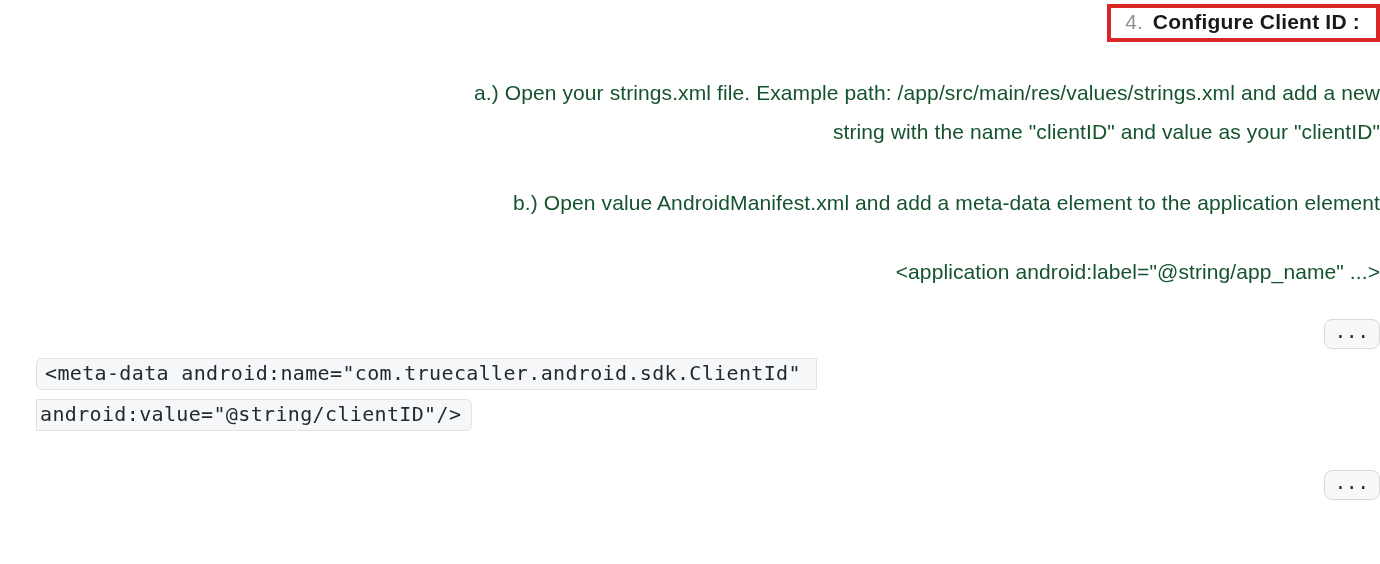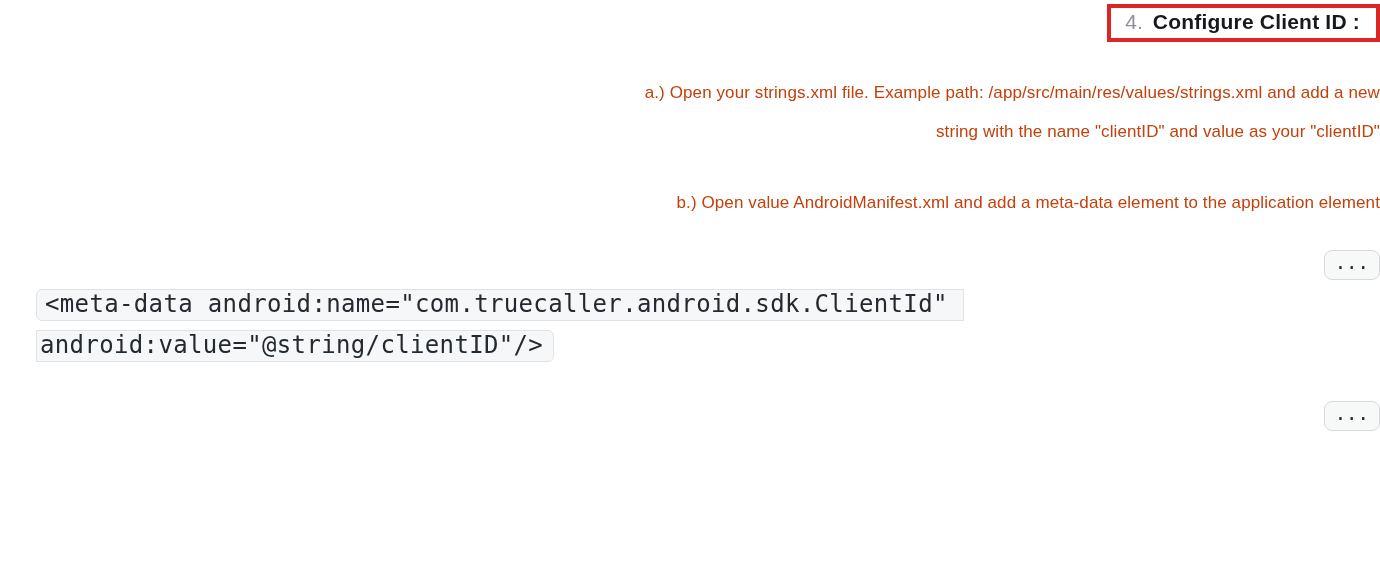--- a/index.html
+++ b/index.html
@@ -30,22 +30,22 @@
   }
   .heading-title {
     font-size: 21px;
     font-weight: bold;
     color: #17191c;
     letter-spacing: 0.2px;
   }
 
   
   .para {
-    color: #c2410c;
-    font-size: 17px;
+    color: #14532d;
+    font-size: 21px;
     line-height: 39px;
     letter-spacing: 0.1px;
   }
   .para-a { margin-top: 31px; }
   .para-b { margin-top: 32px; }
   .para-app { margin-top: 30px; }
   .pline { display: block; }
 
   
   .code-chip {
@@ -59,21 +59,21 @@
     border: 1px solid #d7dadd;
     border-radius: 8px;
     padding: 2px 10px 7px 10px;
   }
   .chip-row { height: 28px; }
 
   
   .code-wrap {
     margin-top: 39px;
     font-family: "DejaVu Sans Mono", monospace;
-    font-size: 24px;
+    font-size: 20px;
     color: #24292f;
     letter-spacing: 0.35px;
   }
   .code-frag {
     display: block;
     width: max-content;
     background: #f6f7f8;
     border: 1px solid #e0e3e6;
     padding: 3px 8px 4px 8px;
     line-height: 23px;
@@ -98,20 +98,21 @@
     <span class="heading-num">4.</span><span class="heading-title">Configure Client ID :</span>
   </div>
 
   <p class="para para-a">
     <span class="pline">a.) Open your strings.xml file. Example path: /app/src/main/res/values/strings.xml and add a new</span>
     <span class="pline">string with the name "clientID" and value as your "clientID"</span>
   </p>
 
   <p class="para para-b">b.) Open value AndroidManifest.xml and add a meta-data element to the application element</p>
 
+  <p class="para para-app">&lt;application android:label="@string/app_name" ...&gt;</p>
 
   <div class="chip-row">
     <span class="code-chip">...</span>
   </div>
 
   <div class="code-wrap">
     <span class="code-frag first">&lt;meta-data android:name="com.truecaller.android.sdk.ClientId"</span>
     <span class="code-frag last">android:value="@string/clientID"/&gt;</span>
   </div>
 

